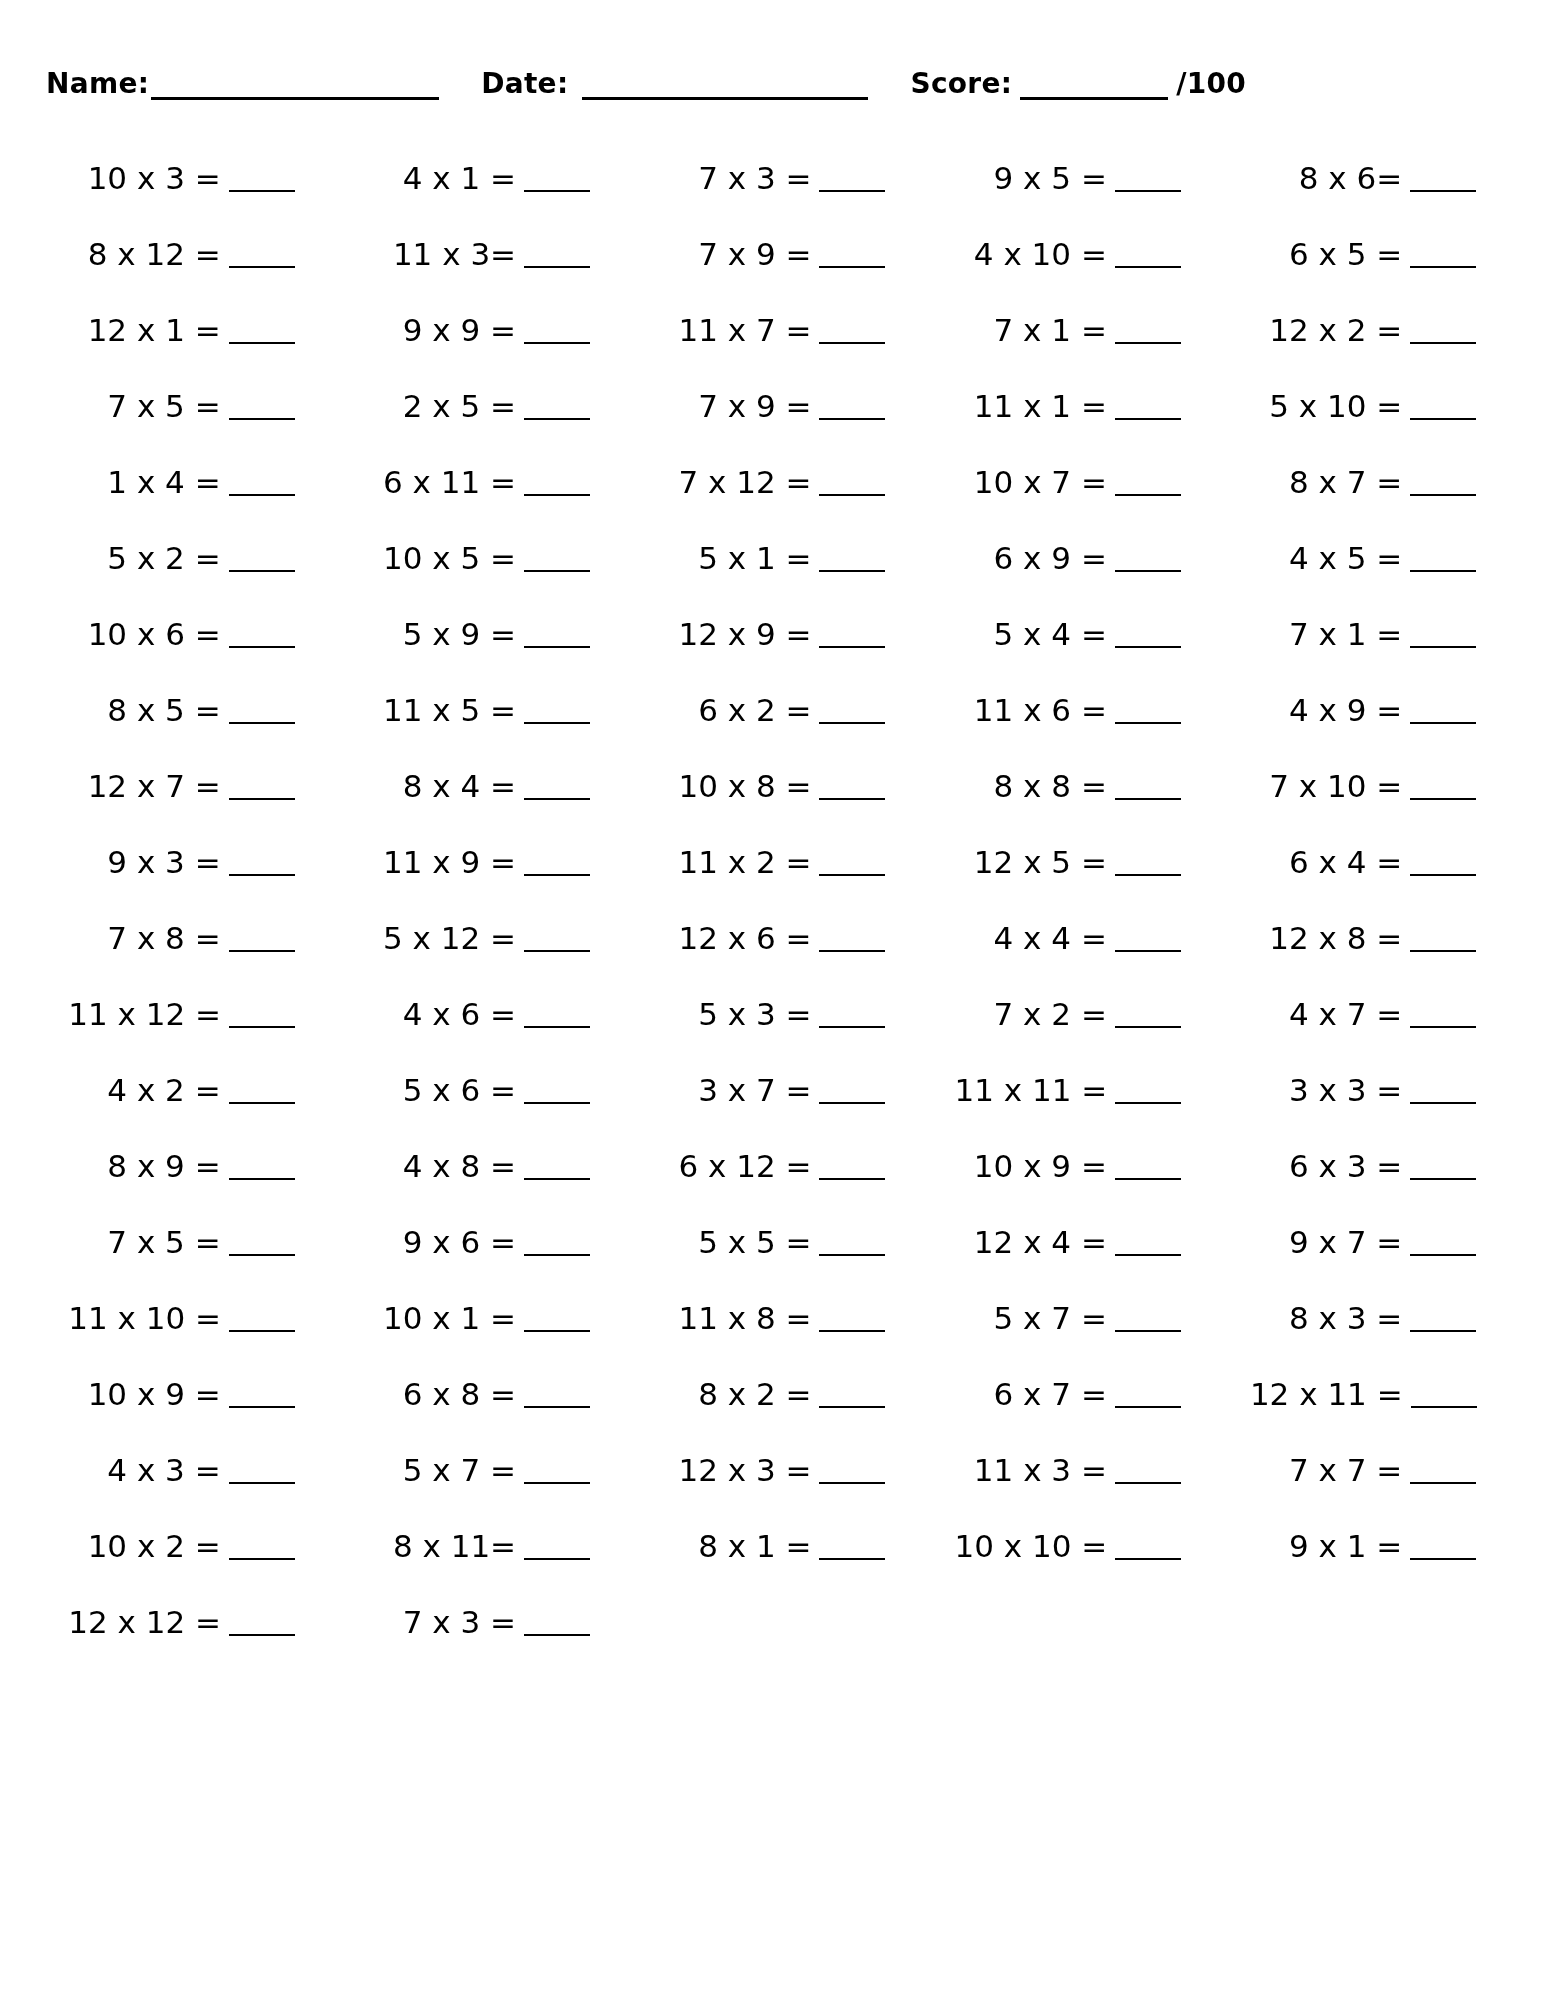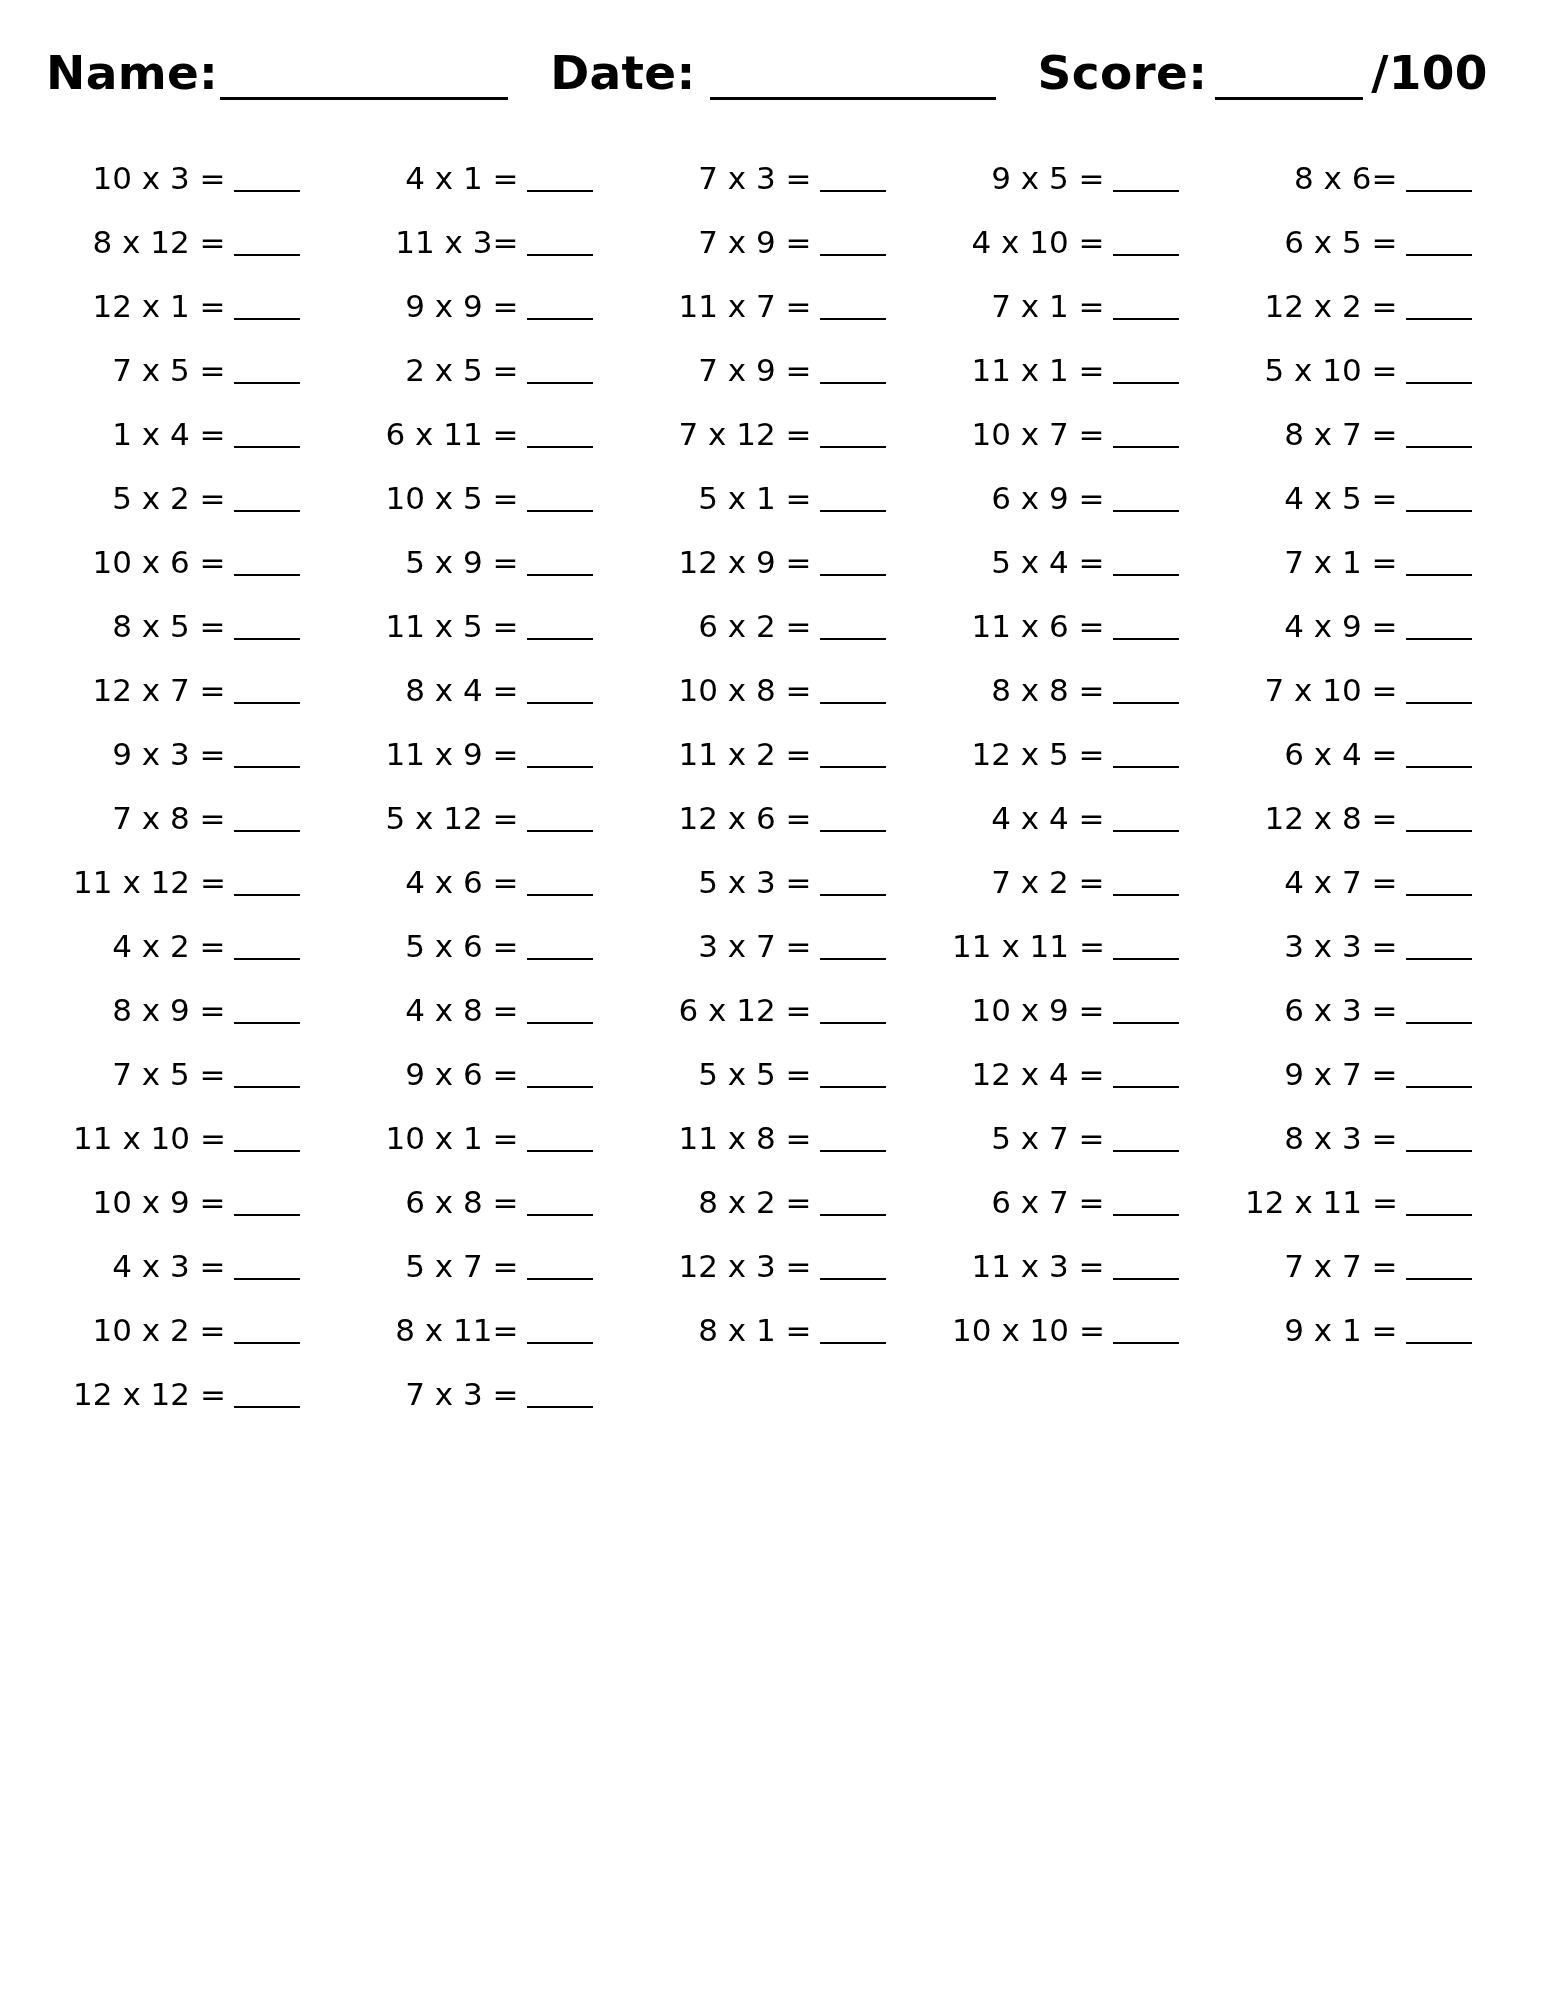--- a/index.html
+++ b/index.html
@@ -21,21 +21,21 @@
     height: 2000px;
     box-sizing: border-box;
     padding: 28px 40px 0 40px;
     position: relative;
   }
 
   
   .header {
     display: flex;
     align-items: flex-end;
-    font-size: 47px;
+    font-size: 28px;
     font-weight: bold;
     height: 72px;
     padding: 0 6px;
     letter-spacing: 0.3px;
   }
   .hdr-group {
     display: flex;
     align-items: flex-end;
     white-space: nowrap;
   }
@@ -55,20 +55,21 @@
   .sp-date-score { width: 42px; }
   .hdr-suffix { margin-left: 8px; }
 
   
   .grid {
     margin-top: 46px;
     display: grid;
     grid-template-columns: repeat(5, 1fr);
     row-gap: 0px;
     column-gap: 0px;
+    gap: 12px;
   }
   .cell {
     height: 64px;
     display: flex;
     align-items: center;
     justify-content: center;
     font-size: 31px;
     white-space: nowrap;
   }
   .expr {

